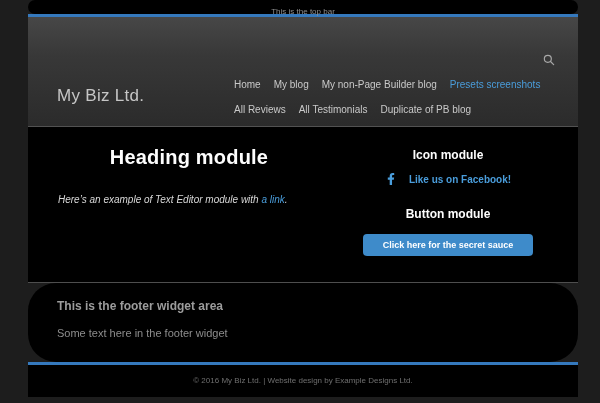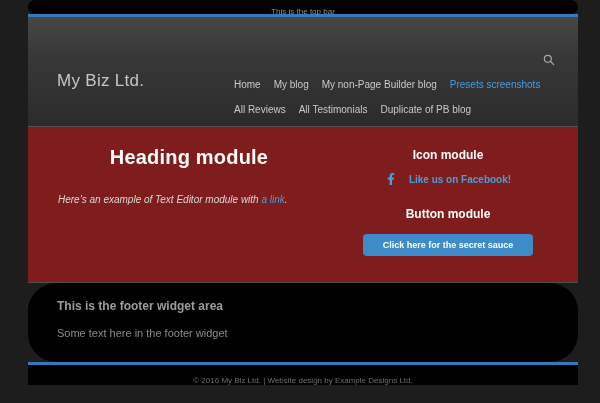--- a/index.html
+++ b/index.html
@@ -15,30 +15,30 @@
   .topbar span { font-size:8px; line-height:14px; color:#8f8f8f; }
 
   .accent-line { height:3px; background:#3579bd; }
 
   
   .header {
     height:110px; position:relative;
     background:linear-gradient(180deg,#474747 0%, #383838 35%, #2b2b2b 100%);
     border-bottom:1px solid #525252;
   }
-  .logo { position:absolute; left:29px; top:54px; font-size:17px; color:#c6c6c6; letter-spacing:.3px; cursor:pointer; }
+  .logo { position:absolute; left:29px; top:69px; font-size:17px; color:#c6c6c6; letter-spacing:.3px; cursor:pointer; }
   .nav { position:absolute; left:206px; top:62px; width:300px; }
   .nav-row { display:flex; gap:13px; margin-bottom:14px; }
   .nav a { font-size:10px; color:#c9c9c9; text-decoration:none; white-space:nowrap; cursor:pointer; }
   .nav a.active { color:#4a9ddb; }
   .search-btn { position:absolute; right:20px; top:36px; width:16px; height:16px; cursor:pointer; }
 
   
   .content {
-    height:156px; background:#7f1d1d; border-bottom:1px solid #4e4e4e;
+    height:156px; background:#000000; border-bottom:1px solid #4e4e4e;
     display:flex; padding:0 30px;
   }
   .col-left { width:262px; padding-top:19px; }
   .heading { font-size:20px; font-weight:bold; color:#fdfdfd; text-align:center; letter-spacing:.2px; }
   .text-editor { margin-top:25px; font-size:10px; color:#d8d8d8; white-space:nowrap;font-style:italic; }
   .text-editor a { color:#4a9ddb; text-decoration:none; cursor:pointer; }
   .col-right { margin-left:auto; width:200px; text-align:center; padding-top:21px; }
   .module-title { font-size:12px; font-weight:bold; color:#fdfdfd; }
   .fb-row { margin-top:11px; display:flex; align-items:center; justify-content:center; gap:12px; cursor:pointer; }
   .fb-row span { font-size:10px; font-weight:bold; color:#4a9ddb; }
@@ -48,21 +48,21 @@
     font-family:"Liberation Sans", sans-serif;
     font-size:9px; font-weight:bold; padding:6px 20px; border:none; border-radius:4px; cursor:pointer;
   }
 
   
   .footer-widget { height:79px; background:#000; padding:16px 29px;border-radius:28px; }
   .footer-widget-title { font-size:12px; font-weight:bold; color:#9c9c9c; }
   .footer-widget-text { margin-top:14px; font-size:11px; color:#8d8d8d; }
 
   
-  .bottom-footer { height:20px; background:#000; text-align:center; }
+  .bottom-footer { height:32px; background:#000; text-align:center; }
   .bottom-footer span { font-size:8px; line-height:32px; color:#6f6f6f; }
 </style>
 </head>
 <body>
 
 <div class="page">
 
   <div class="topbar">
     <span>This is the top bar</span>
   </div>

